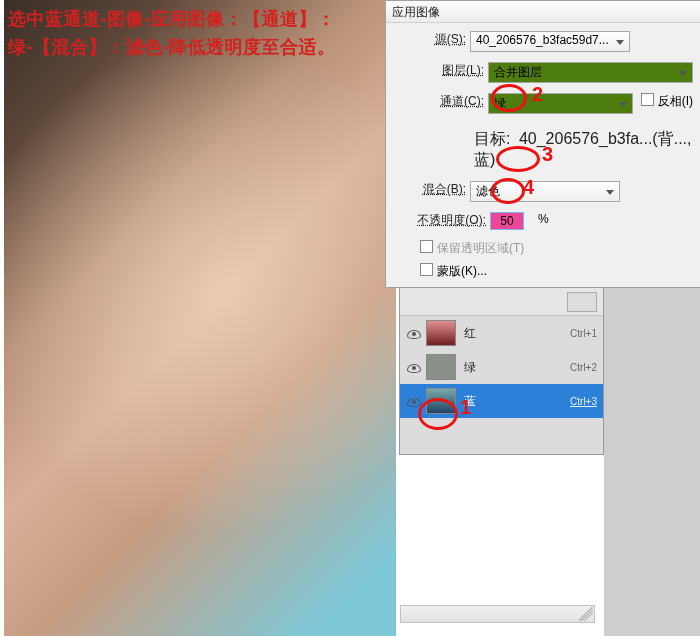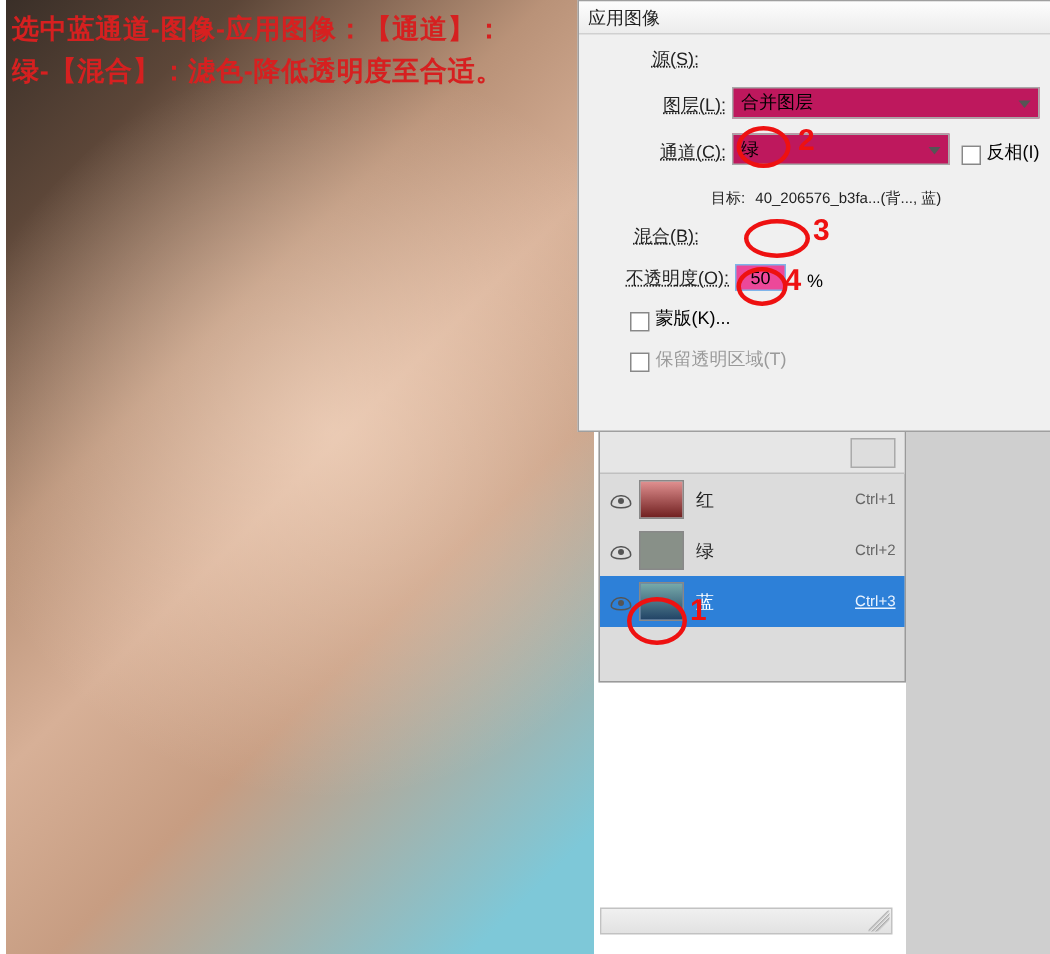--- a/index.html
+++ b/index.html
@@ -5,28 +5,28 @@
   * { box-sizing: border-box; margin: 0; padding: 0; font-family: "Microsoft YaHei", SimSun, Arial, sans-serif; }
   body { width: 700px; height: 636px; overflow: hidden; position: relative; background: #fff; }
   .canvas { position: absolute; left: 4px; top: 0; width: 700px; height: 636px; }
   .photo { position: absolute; left: 0; top: 0; width: 392px; height: 636px; background: linear-gradient(135deg,#3a2f28 0%, #5c4638 15%, #b99278 35%, #d7b097 50%, #c79d82 65%, #7ec8d8 92%); overflow:hidden; }
   .photo::after{content:"";position:absolute;inset:0;background:radial-gradient(circle at 55% 45%, rgba(255,230,210,.5), transparent 60%);}
   .instr { position: absolute; left: 4px; top: 6px; font-size: 18px; font-weight: 700; color: #d62020; line-height: 1.55; letter-spacing: .5px; white-space: pre; z-index: 5;}
   
   .dialog { position: absolute; left: 381px; top: 0; width: 319px; height: 288px; background: #f0f0f0; border: 1px solid #9f9f9f; z-index: 10; }
   .titlebar { height: 22px; background: linear-gradient(#fdfdfd,#ececec); border-bottom: 1px solid #d0d0d0; font-size: 12px; padding: 3px 6px; color: #222; }
   .dlg-body { padding: 8px 10px 8px 14px; font-size: 12px; }
-  .row { display: flex; align-items: flex-end; margin-bottom: 10px; }
+  .row { display: flex; align-items: flex-start; margin-bottom: 10px; }
   .row .lbl { text-align: right; width: 70px; padding-right: 4px; color: #222; text-decoration: underline; text-decoration-style: dotted; }
-  .sel { flex: 1; height: 21px; background: #be185d; border: 1px solid #a8a8a8; font-size: 12px; padding: 1px 18px 1px 5px; position: relative; }
+  .sel { flex: 1; height: 21px; background: #4d7c0f; border: 1px solid #a8a8a8; font-size: 12px; padding: 1px 18px 1px 5px; position: relative; }
   .sel::after { content:""; position:absolute; right:5px; top:8px; border-left:4px solid transparent;border-right:4px solid transparent;border-top:5px solid #555; }
   .sel.combo{background:linear-gradient(#fff,#eee);}
   .cb { width: 13px; height: 13px; border: 1px solid #888; background: #fff; margin-right: 4px; }
   .num-input { width: 34px; height: 18px; border: 1px solid #7eb4ea; background: #ec4899; text-align:center; font-size:12px; }
-  .target { margin: 15px 0 10px 74px; font-size: 10px; color: #222; }
+  .target { margin: 15px 0 10px 74px; font-size: 16px; color: #222; }
   .circle { position:absolute; border:3px solid #e11; border-radius:50%; z-index:20; pointer-events:none; }
   .annot-num { position:absolute; color:#e11; font-weight:700; font-size:20px; z-index:21; pointer-events:none;}
 
   .channels-panel { position:absolute; left:395px; top:287px; width:205px; height:168px; background:#dcdcdc; border:1px solid #9a9a9a; z-index:6; }
   .chan-row { display:flex; align-items:center; height:34px; padding:2px 6px 2px 4px; font-size:12px; color:#222; }
   .chan-row.sel-row { background:#2d80d8; color:#fff; }
   .eye { width:18px; height:18px; border:1px solid transparent; margin-right:4px; position:relative;}
   .eye.on::before{content:"";position:absolute;left:2px;top:5px;width:12px;height:7px;border:1.5px solid #555;border-radius:70% 70% 70% 70%/100% 100% 50% 50%;}
   .eye.on::after{content:"";position:absolute;left:6.5px;top:7px;width:4px;height:4px;background:#555;border-radius:50%;}
   .thumb { width:30px; height:26px; border:1px solid #888; background:#bbb; margin-right:8px; }
@@ -51,20 +51,23 @@
 
   <div class="instr"><span>选中蓝通道-图像-应用图像：【通道】：</span>
 <span>绿-【混合】：滤色-降低透明度至合适。</span></div>
 
   <div class="dialog">
     <div class="titlebar">应用图像</div>
     <div class="dlg-body">
 
       <div class="row">
         <span class="lbl">源(S):</span>
+        <div class="sel combo" style="max-width:160px">
+          <span>40_206576_b3fac59d7...</span>
+        </div>
       </div>
 
       <div style="padding-left:18px">
         <div class="row">
           <span class="lbl">图层(L):</span>
           <div class="sel" style="flex:1">
             <span>合并图层</span>
           </div>
         </div>
         <div class="row">
@@ -78,35 +81,38 @@
         </div>
       </div>
 
       <div class="target">
         <span class="lbl no-u" style="width:auto;padding-right:4px">目标:</span>
         <span>40_206576_b3fa...(背..., 蓝)</span>
       </div>
 
       <div class="row">
         <span class="lbl">混合(B):</span>
+        <div class="sel combo" style="max-width:150px">
+          <span>滤色</span>
+        </div>
       </div>
 
       <div class="row">
         <span class="lbl" style="width:90px">不透明度(O):</span>
         <input class="num-input" value="50" style="">
         <span style="margin-left:14px">%</span>
       </div>
 
+      <div class="row" style="margin-left:20px;margin-bottom:6px">
+        <span class="cb"></span>
+        <span style="color:#9a9a9a">保留透明区域(T)</span>
+      </div>
       <div class="row" style="margin-left:20px">
         <span class="cb"></span>
         <span>蒙版(K)...</span>
-      </div>
-      <div class="row" style="margin-left:20px;margin-bottom:6px">
-        <span class="cb"></span>
-        <span style="color:#9a9a9a">保留透明区域(T)</span>
       </div>
     </div>
   </div>
 
   <div class="circle" style="left:487px; top:84px; width:36px; height:28px;"></div>
   <div class="annot-num" style="left:528px; top:83px;">2</div>
 
   <div class="circle" style="left:492px; top:146px; width:44px; height:26px;"></div>
   <div class="annot-num" style="left:538px; top:143px;">3</div>
 

